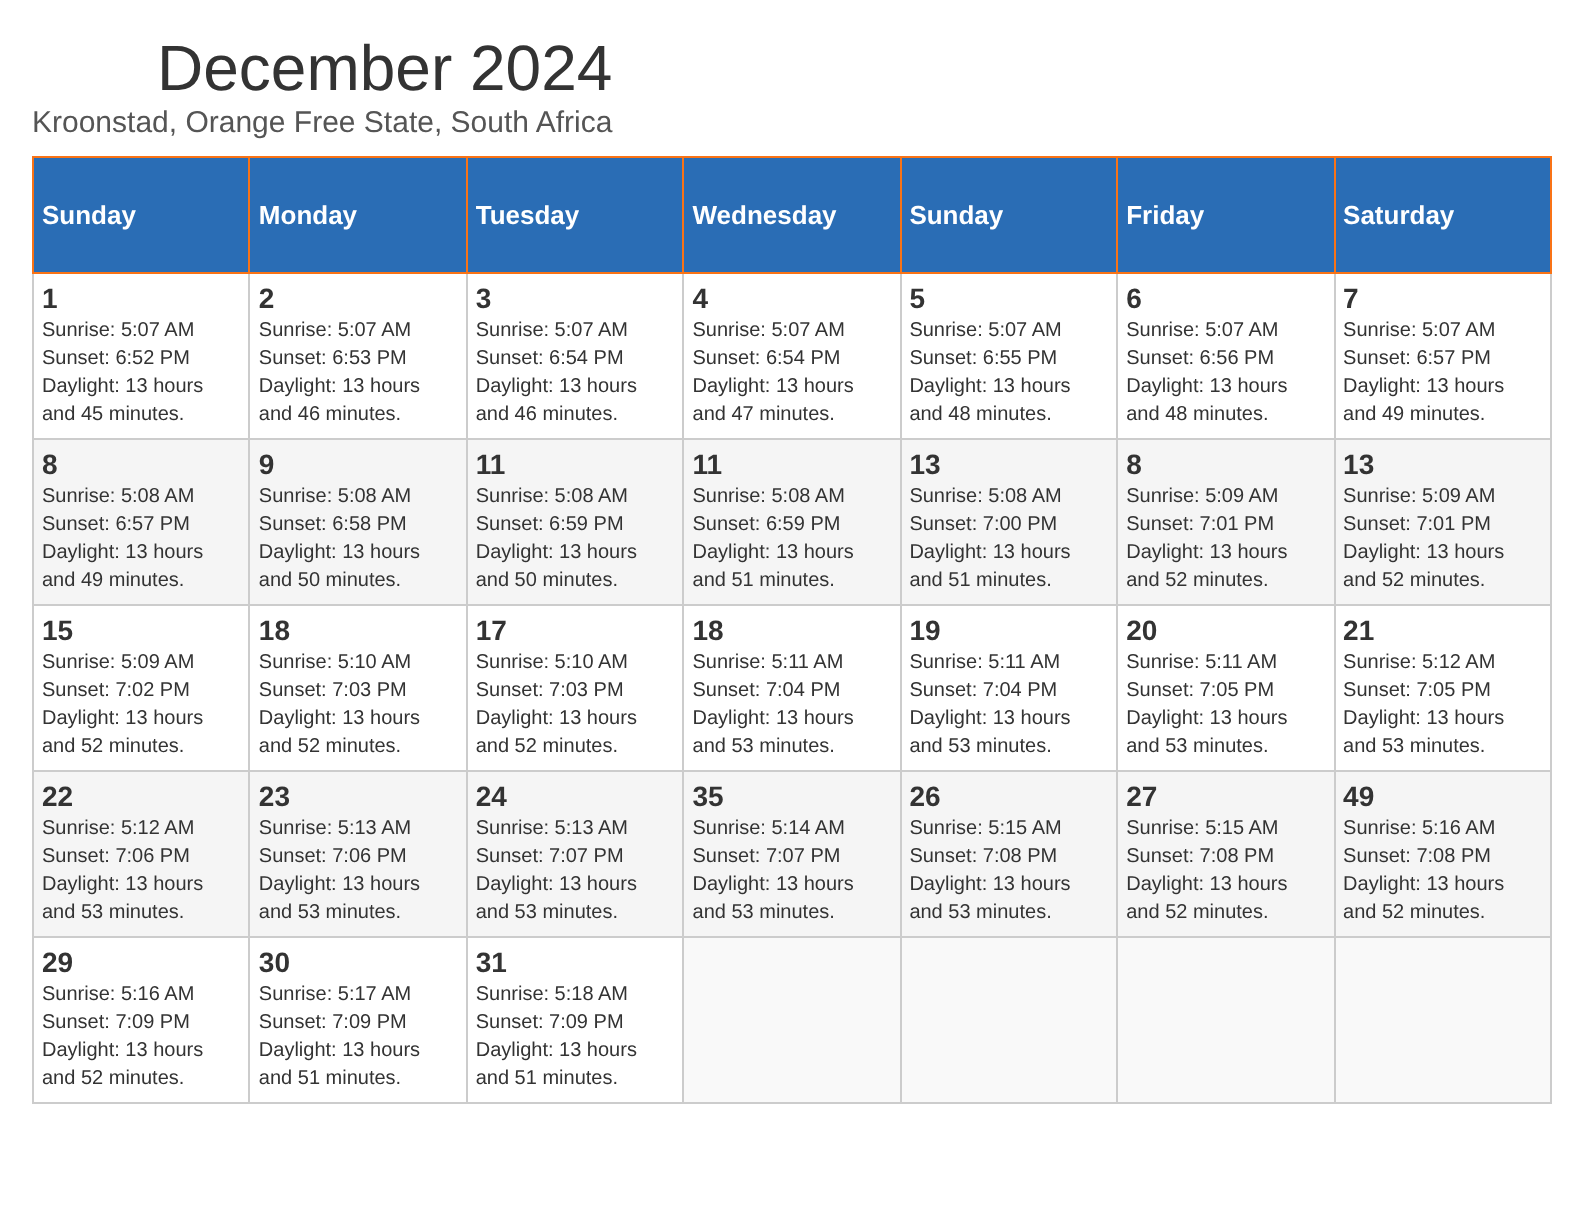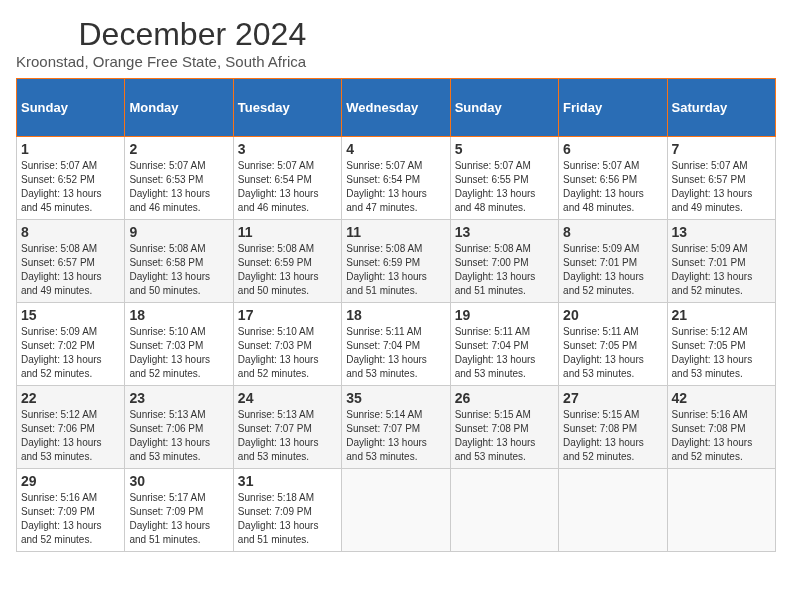--- a/index.html
+++ b/index.html
@@ -293,21 +293,21 @@
         </td>
         <td>
           <span class="day-number">27</span>
           <div class="day-info">
             Sunrise: 5:15 AM<br>
             Sunset: 7:08 PM<br>
             Daylight: 13 hours and 52 minutes.
           </div>
         </td>
         <td>
-          <span class="day-number">42</span>
+          <span class="day-number">49</span>
           <div class="day-info">
             Sunrise: 5:16 AM<br>
             Sunset: 7:08 PM<br>
             Daylight: 13 hours and 52 minutes.
           </div>
         </td>
       </tr>
       <tr>
         <td>
           <span class="day-number">29</span>

